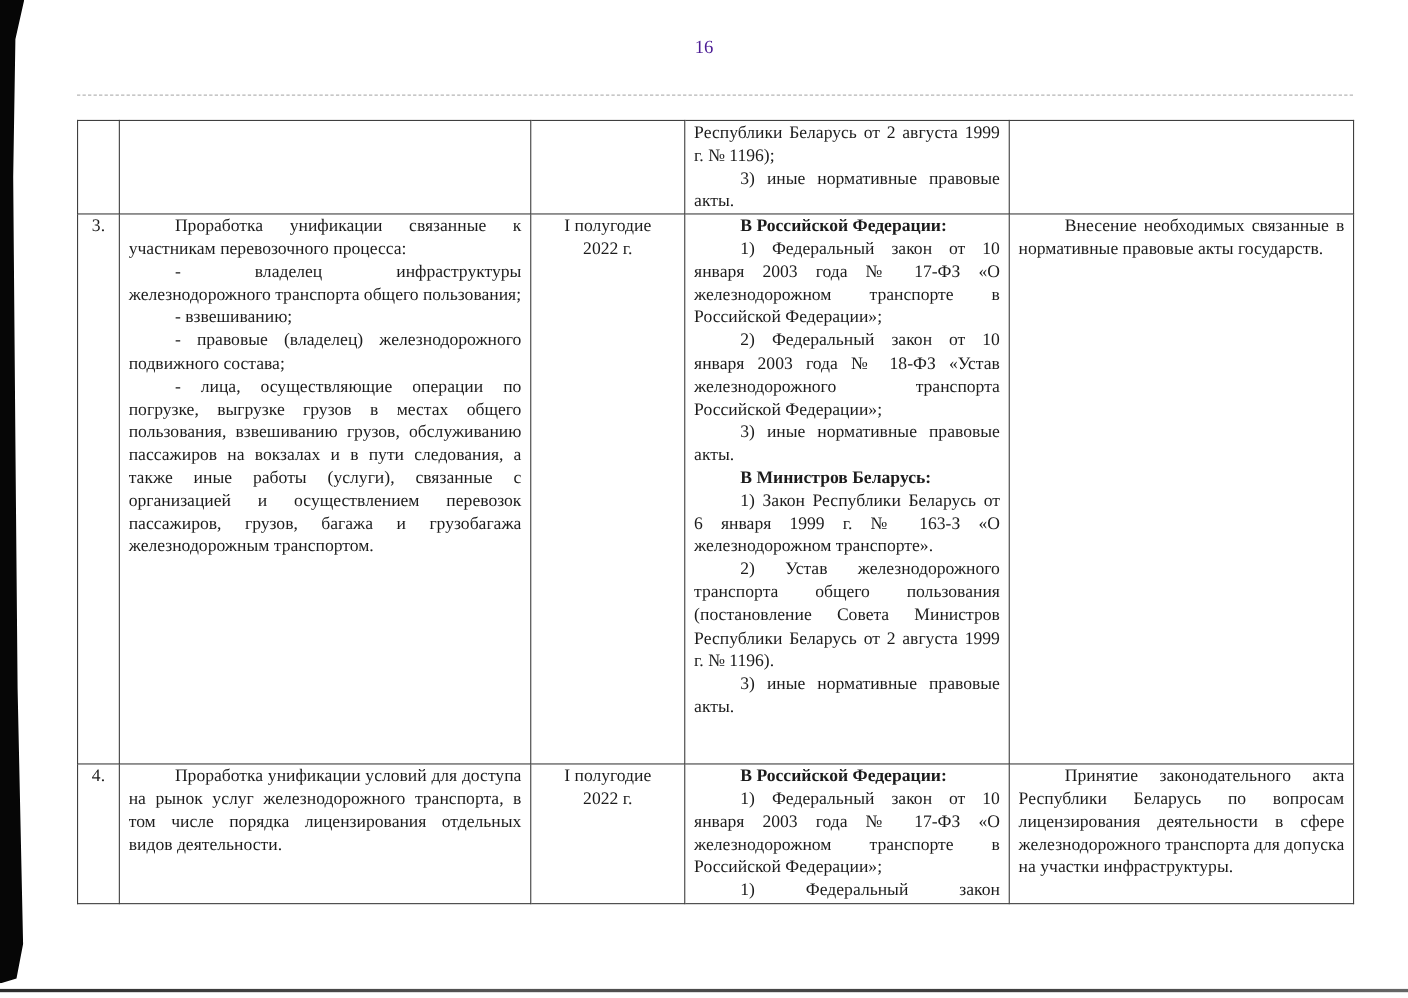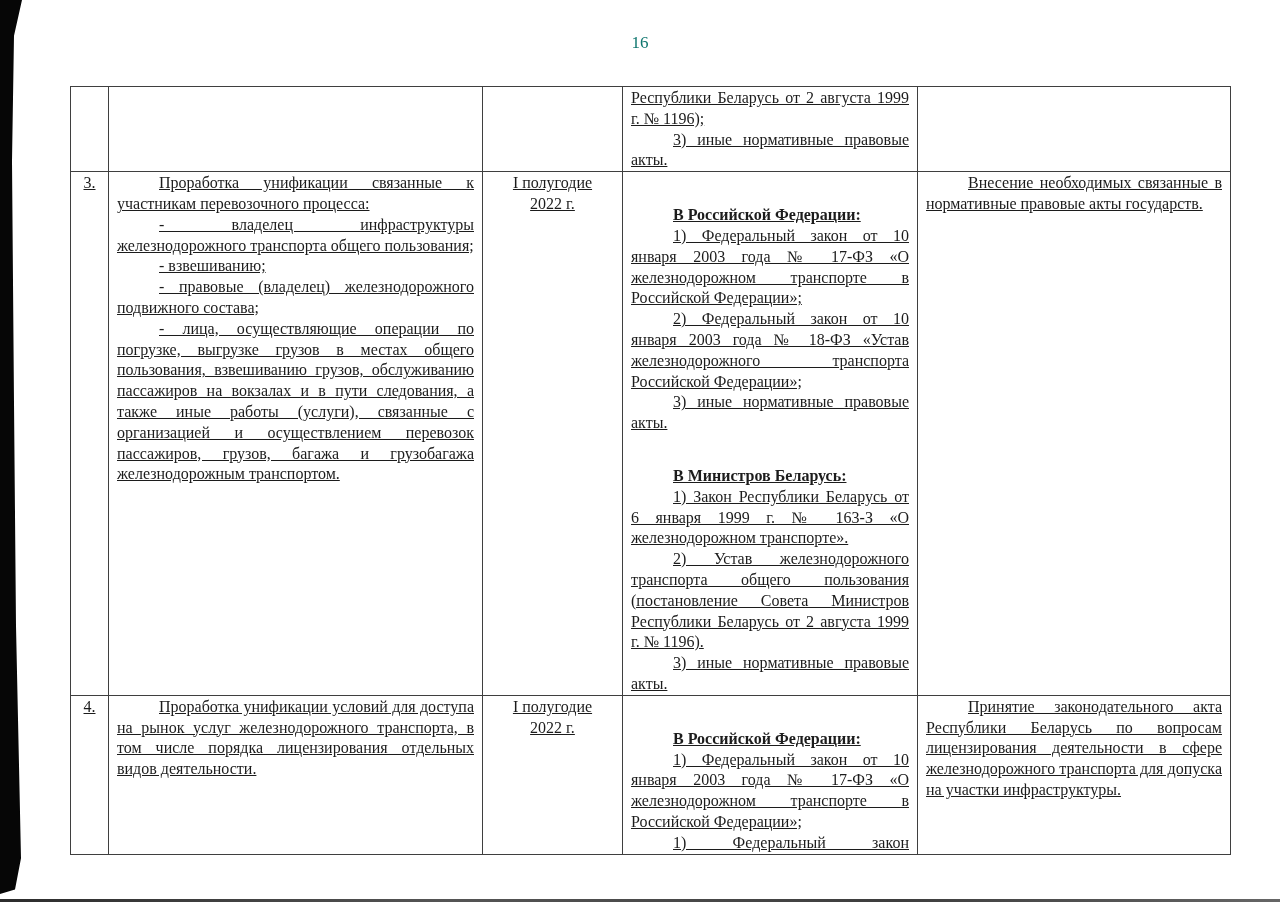--- a/index.html
+++ b/index.html
@@ -23,28 +23,27 @@
     position:absolute;left:0;top:899px;width:1280px;height:3px;
     background:linear-gradient(to right,#2c2c2c,#555 35%,#3d3d3d 70%,#666);
   }
   .ghost-line{
     position:absolute;left:70px;top:86px;width:1160px;height:0;
     border-top:1px dashed #b5b5b5;
   }
 
   .page-number{
     position:absolute;top:33px;left:0;width:100%;
-    text-align:center;font-size:17px;color:#0f766e;
+    text-align:center;font-size:17px;color:#4c1d95;
   }
 
   table.doc{
-    position:absolute;left:70px;top:86px;
+    position:absolute;left:70px;top:109px;
     width:1160px;table-layout:fixed;
     border-collapse:collapse;
-    text-decoration:underline;
   }
   table.doc td{
     border:1px solid #3f3f3f;
     vertical-align:top;
     padding:1px 8px 0 8px;
     font-size:16px;line-height:20.8px;
   }
   col.c-num{width:38px;}
   col.c-task{width:374px;}
   col.c-term{width:140px;}
@@ -53,21 +52,21 @@
 
   tr.r-cont{height:84px;}
   tr.r-3{height:500px;}
   tr.r-4{height:126px;}
 
   td.num-cell{text-align:center;padding-top:2px;}
   td.term-cell{text-align:center;padding-top:2px;margin-left:25px;}
 
   p.para{margin:0;text-align:justify;text-indent:42px;}
   p.para.no-indent{text-indent:0;}
-  p.para.bold{font-weight:bold;margin-top:32px;}
+  p.para.bold{font-weight:bold;}
   p.para.force-last{text-align-last:justify;}
   .term-line{display:block;}
 </style>
 </head>
 <body>
 
 <div class="page">
 
   <div class="scan-band"></div>
   <div class="scan-bottom"></div>

